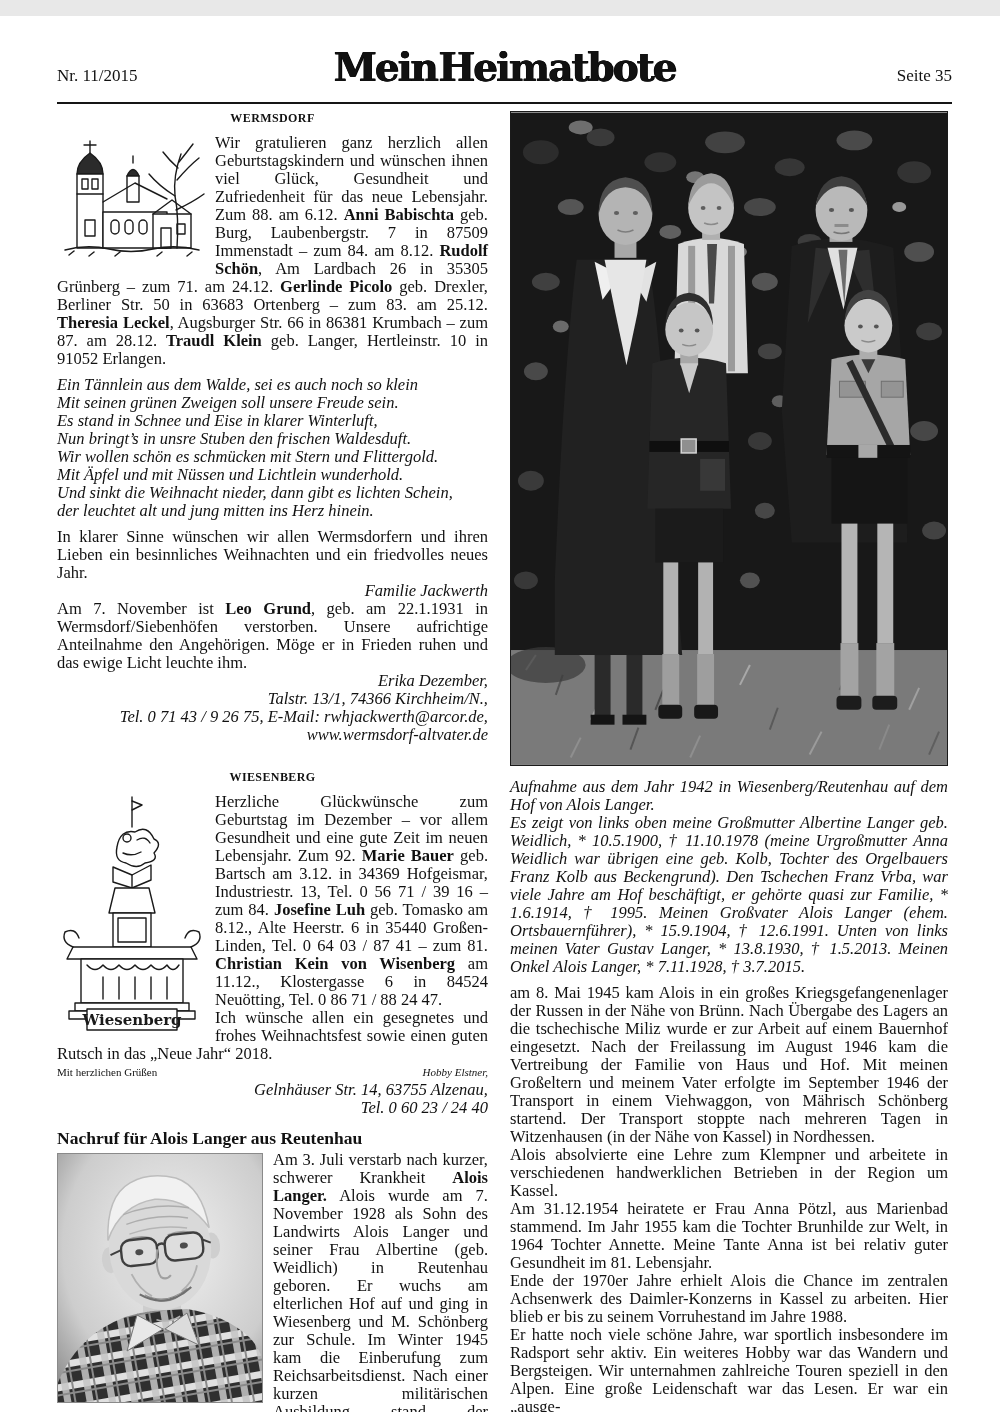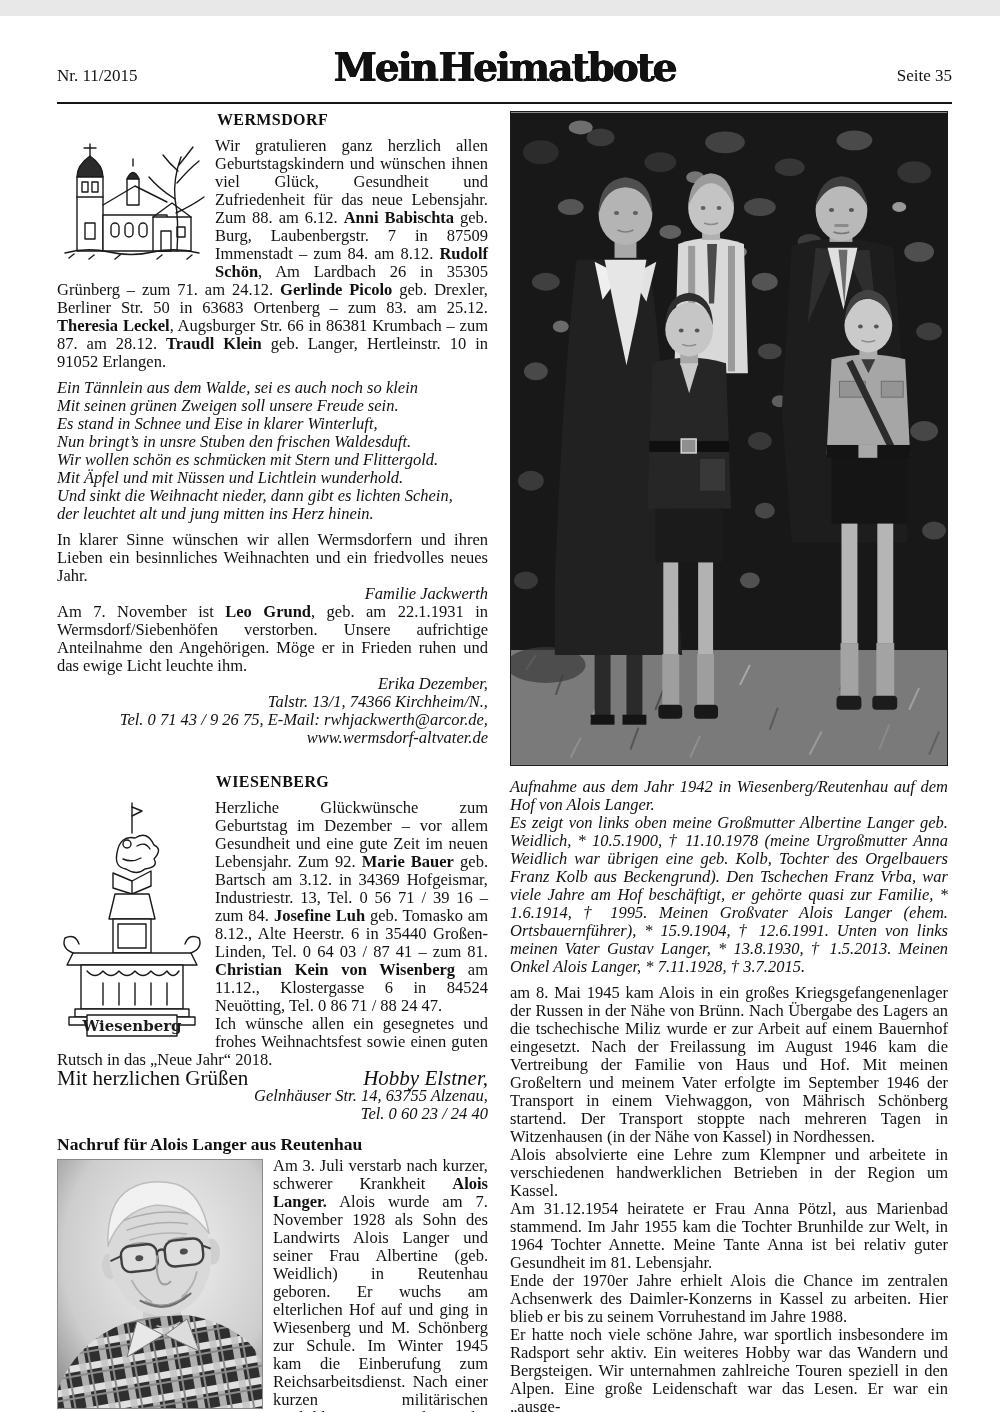--- a/index.html
+++ b/index.html
@@ -8,28 +8,28 @@
   
   .hdr-issue{position:absolute;top:50px;left:57px;font-size:17px;}
   .hdr-page{position:absolute;top:50px;right:57px;font-size:17px;}
   .hdr-masthead{position:absolute;top:28px;left:0;right:0;text-align:center;
         font-family:"DejaVu Serif",serif;font-weight:bold;font-size:39px;letter-spacing:-2px;word-spacing:-10px;
         text-shadow:0.6px 0 #000, -0.3px 0 #000;}
   .hdr-rule{position:absolute;top:86px;left:57px;right:57px;height:2px;background:#151515;}
   
   .col-left{position:absolute;left:57px;top:95px;width:431px;}
   .col-right{position:absolute;left:510px;top:95px;width:438px;}
-  .sec-title{font-size:16px;font-weight:bold;text-align:center;letter-spacing:.4px;margin:0 0 8px 0;}
+  .sec-title{font-size:12px;font-weight:bold;text-align:center;letter-spacing:.4px;margin:0 0 8px 0;}
   .body-text{font-size:16.5px;line-height:18px;text-align:justify;}
   .float-img{float:left;margin:2px 8px 2px 0;}
   .poem{margin-top:8px;font-style:italic;font-size:16.5px;line-height:18px;}
   .para{margin-top:8px;}
   .rightit{font-style:italic;text-align:right;font-size:16.5px;line-height:18px;}
   .sub-head{font-weight:bold;font-size:16.5px;line-height:18px;margin-top:8px;}
-  .greet-row{display:flex;justify-content:space-between;font-size:21px;line-height:18px;}
+  .greet-row{display:flex;justify-content:space-between;font-size:11px;line-height:18px;}
   .greet-row .name{font-style:italic;}
   .nachruf-head{font-weight:bold;font-size:17.5px;line-height:18px;margin-top:12px;margin-bottom:4px;}
   .photo-frame{line-height:0;border:1px solid #1a1a1a;width:438px;box-sizing:border-box;}
   .caption{margin-top:12px;font-style:italic;font-size:16.5px;line-height:18px;text-align:justify;}
   .caption p{margin:0;}
   .article{margin-top:8px;font-size:16.5px;line-height:18px;text-align:justify;}
   .article p{margin:0;}
   .clearfix::after{content:"";display:block;clear:both;}
 </style>
 </head>

